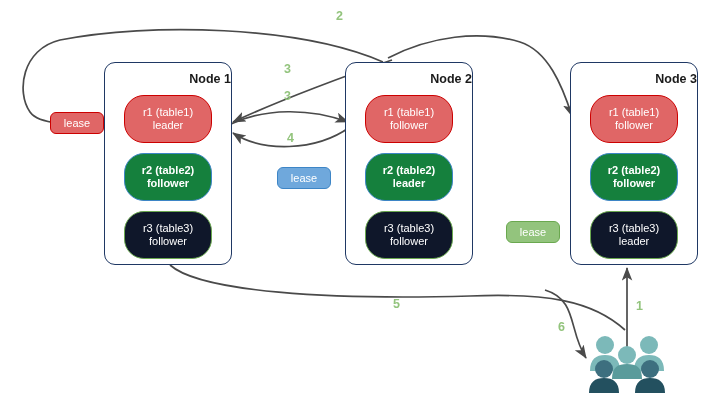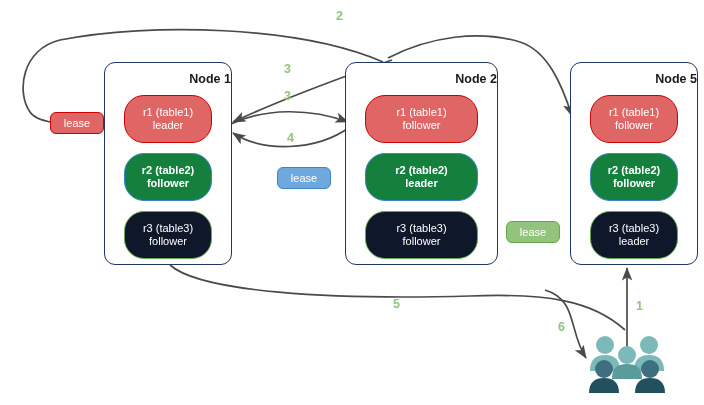--- a/index.html
+++ b/index.html
@@ -68,38 +68,38 @@
     <div class="rep rep-blue rep2">
       <span class="l1">r2 (table2)</span>
       <span class="l2">follower</span>
     </div>
     <div class="rep rep-green rep3">
       <span class="l1">r3 (table3)</span>
       <span class="l2">follower</span>
     </div>
   </div>
 
-  <div class="node-box" style="left:345px;top:62px;width:153px;height:203px;">
+  <div class="node-box" style="left:345px;top:62px;width:128px;height:203px;">
     <div class="node-title">Node 2</div>
     <div class="rep rep-red rep1">
       <span class="l1">r1 (table1)</span>
       <span class="l2">follower</span>
     </div>
     <div class="rep rep-blue rep2">
       <span class="l1">r2 (table2)</span>
       <span class="l2">leader</span>
     </div>
     <div class="rep rep-green rep3">
       <span class="l1">r3 (table3)</span>
       <span class="l2">follower</span>
     </div>
   </div>
 
   <div class="node-box" style="left:570px;top:62px;width:128px;height:203px;">
-    <div class="node-title">Node 5</div>
+    <div class="node-title">Node 3</div>
     <div class="rep rep-red rep1">
       <span class="l1">r1 (table1)</span>
       <span class="l2">follower</span>
     </div>
     <div class="rep rep-blue rep2">
       <span class="l1">r2 (table2)</span>
       <span class="l2">follower</span>
     </div>
     <div class="rep rep-green rep3">
       <span class="l1">r3 (table3)</span>

